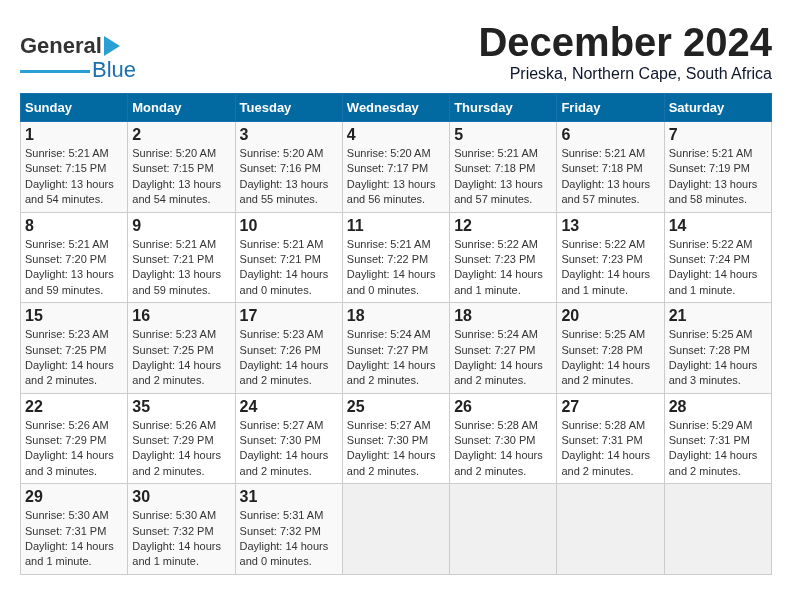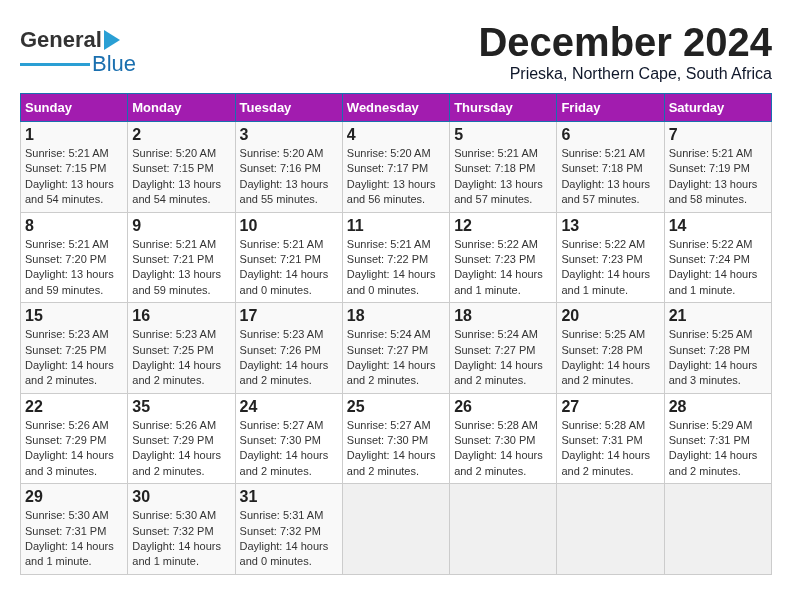--- a/index.html
+++ b/index.html
@@ -6,21 +6,21 @@
     body {
       font-family: Arial, sans-serif;
       background: #fff;
       width: 792px;
       min-height: 612px;
       padding: 20px;
     }
     .header-area {
       display: flex;
       justify-content: space-between;
-      align-items: center;
+      align-items: flex-end;
       margin-bottom: 10px;
     }
     .logo {
       display: flex;
       flex-direction: column;
       align-items: flex-start;
     }
     .logo-arrow {
       width: 0; height: 0;
       border-top: 10px solid transparent;
@@ -52,21 +52,21 @@
       font-size: 16px;
       color: #0f172a;
       font-weight: normal;
     }
     table {
       width: 100%;
       border-collapse: collapse;
       font-size: 11px;
     }
     thead tr th {
-      background: #a21caf;
+      background: #0369a1;
       color: #fff;
       padding: 6px 4px;
       text-align: left;
       font-size: 13px;
       font-weight: bold;
       border: 1px solid #1a6faf;
     }
     tbody tr td {
       border: 1px solid #ccc;
       vertical-align: top;

